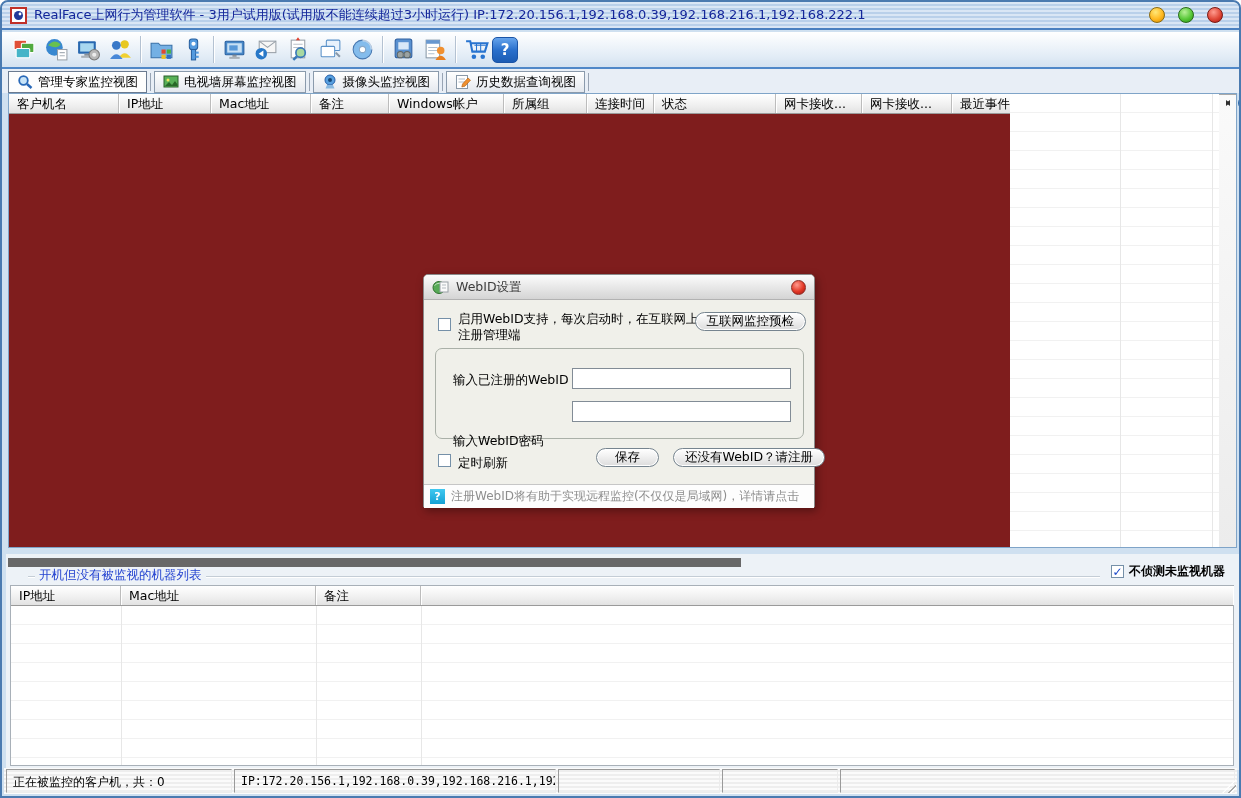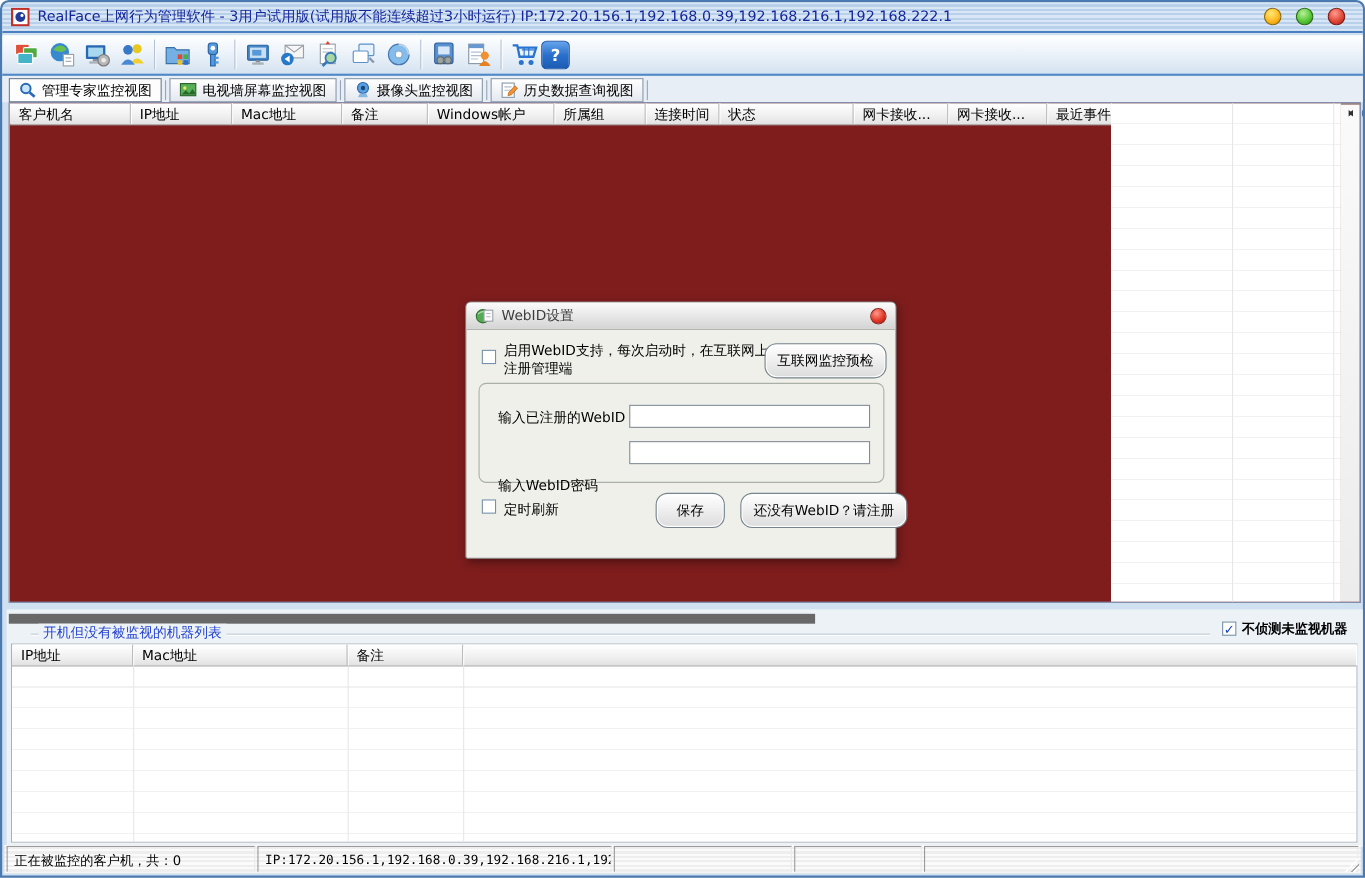--- a/index.html
+++ b/index.html
@@ -101,21 +101,21 @@
   .dialog { position:absolute; left:421px; top:272px; width:392px; height:234px; z-index:10;
     background:#f0f0ea; border:1px solid #8a8a8a; border-radius:5px 5px 2px 2px;
     box-shadow:2px 3px 8px rgba(0,0,0,.35); }
   .dlg-title { height:25px; border-radius:4px 4px 0 0; border-bottom:1px solid #b2b2b2;
     background:linear-gradient(#fbfbfb,#e8e8e8 50%,#d4d4d4); display:flex; align-items:center; padding:0 8px; }
   .dlg-title-text { color:#3c3c3c; font-size:12.5px; margin-left:7px; }
   .dlg-close { margin-left:auto; width:15px; height:15px; border-radius:50%; border:1px solid #8c2a22;
     background:radial-gradient(circle at 38% 30%, #ff9a8e, #e23826 55%, #9e1410); }
   .dlg-body { position:relative; height:208px; }
   .dlg-body .lbl { font-size:12.5px; }
-  .pill { border:1px solid #76848f; border-radius:11px; height:32px; padding:0 11px;
+  .pill { border:1px solid #76848f; border-radius:11px; height:19px; padding:0 11px;
     background:linear-gradient(#ffffff,#f2f2f2 40%,#dcdcdc); box-shadow:0 0 0 1px #fff inset;
     display:inline-flex; align-items:center; justify-content:center; font-size:12.5px; white-space:nowrap; }
   .groupbox { position:absolute; left:11px; top:48px; width:369px; height:91px;
     border:1px solid #aab0a8; border-radius:7px; background:transparent; }
   .field-input { position:absolute; width:219px; height:21px; border:1px solid #828c96; background:#fff;
     font-size:12px; padding:0 3px; }
   .helpbar { position:absolute; left:0; right:0; bottom:0; height:24px; background:#fdfdfd;
     border-top:1px solid #c6c6c6; display:flex; align-items:center; padding:0 6px; color:#8e8e8e; font-size:12px; }
   .qmark { width:15px; height:15px; background:linear-gradient(#40c8f0,#14a0d4); color:#fff; font-weight:bold;
     font-size:11px; display:inline-flex; align-items:center; justify-content:center; margin-right:6px; flex:0 0 auto; }
@@ -390,16 +390,20 @@
         <input class="field-input" style="left: 136px; top: 19px;" type="text" value="">
         <div class="lbl" style="position:absolute; left:17px; top:49px;margin-top:35px;">输入WebID密码</div>
         <input class="field-input" style="left: 136px; top: 52px;" type="text" value="">
       </div>
 
       <div class="checkbox" style="position:absolute; left:14px; top:154px;"></div>
       <div class="lbl" style="position:absolute; left:34px; top:155px;">定时刷新</div>
       <div class="pill" style="position:absolute; left:172px; top:148px; width:63px;">保存</div>
       <div class="pill" style="position:absolute; left:249px; top:148px;">还没有WebID？请注册</div>
 
+      <div class="helpbar">
+        <span class="qmark"></span>
+        <span>注册WebID将有助于实现远程监控(不仅仅是局域网)，详情请点击</span>
+      </div>
     </div>
   </div>
 
 </div>
 
 </body></html>

